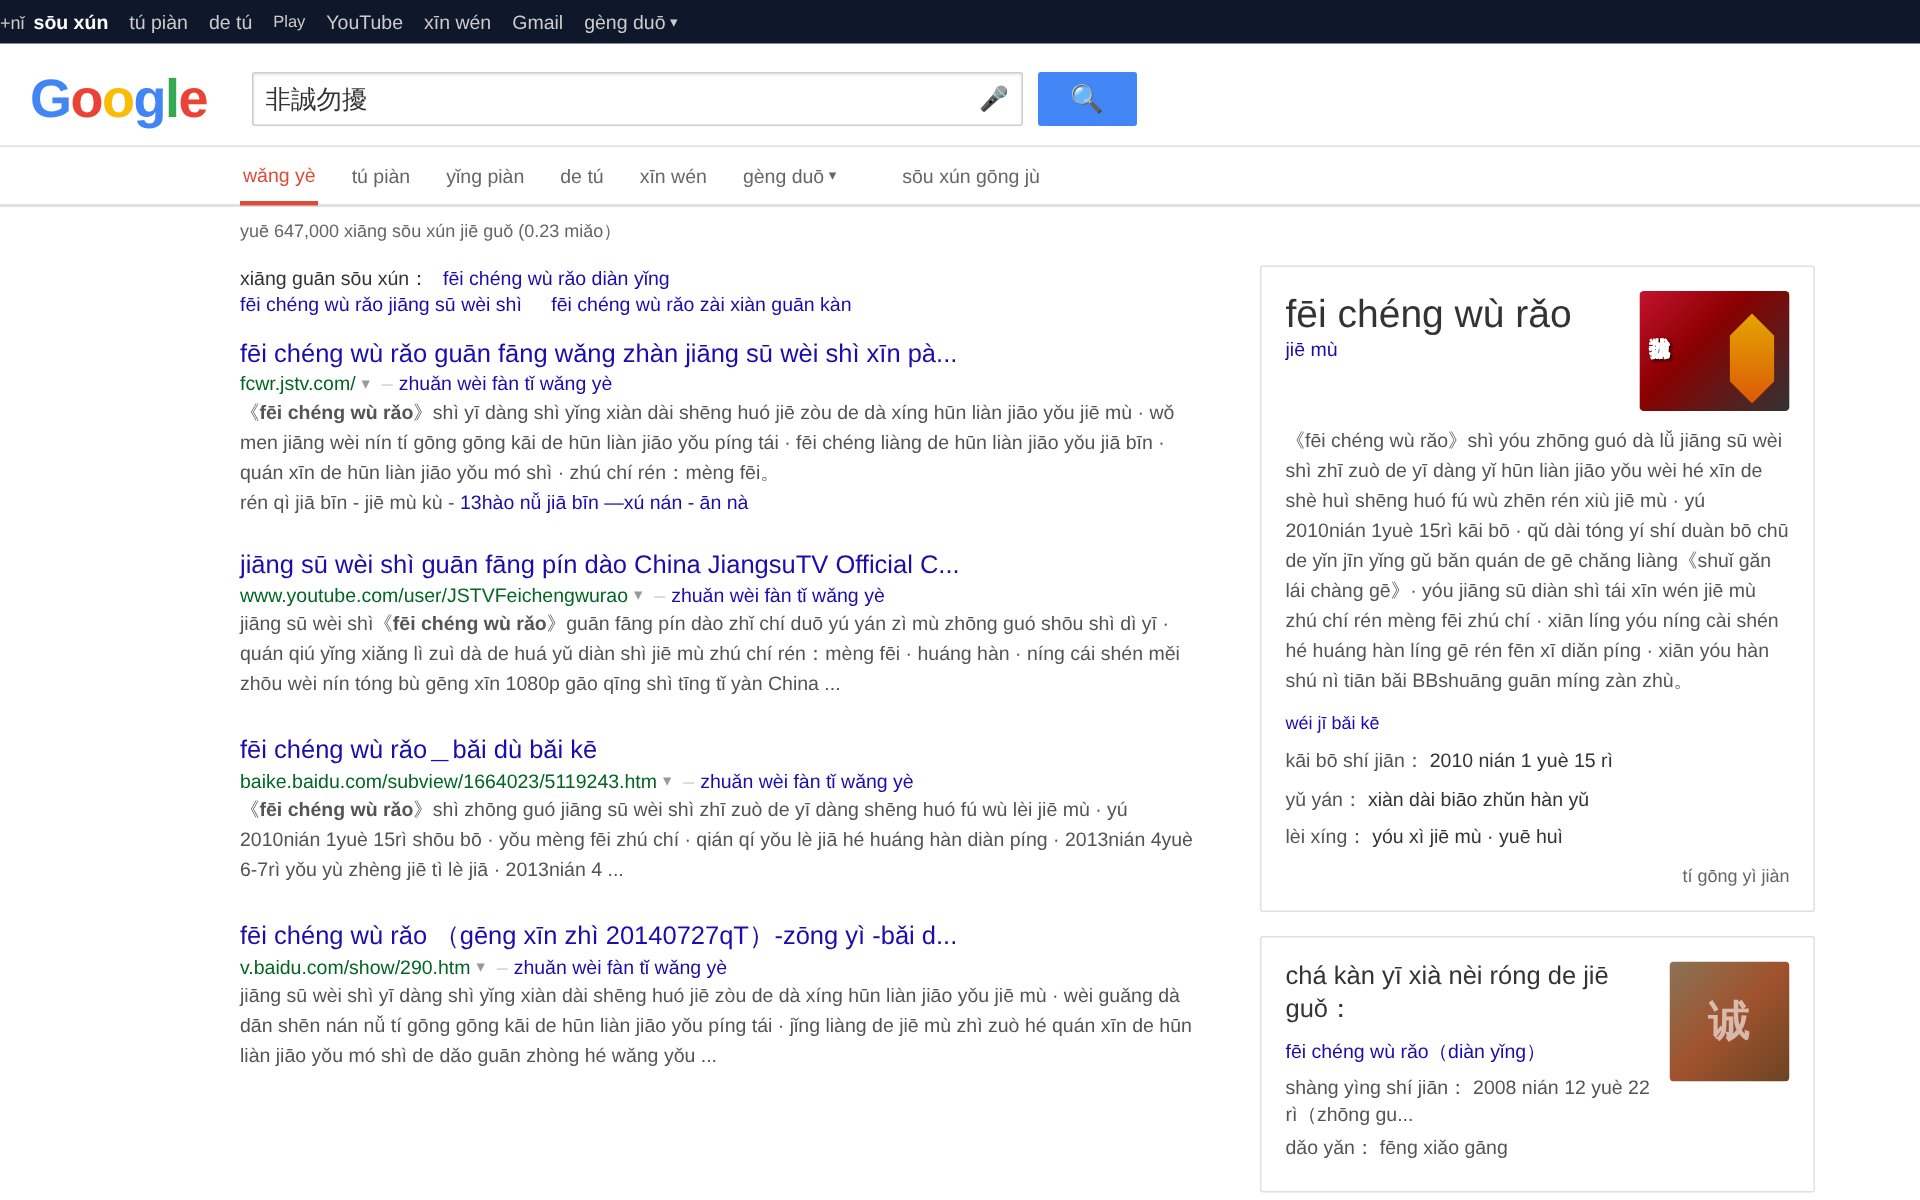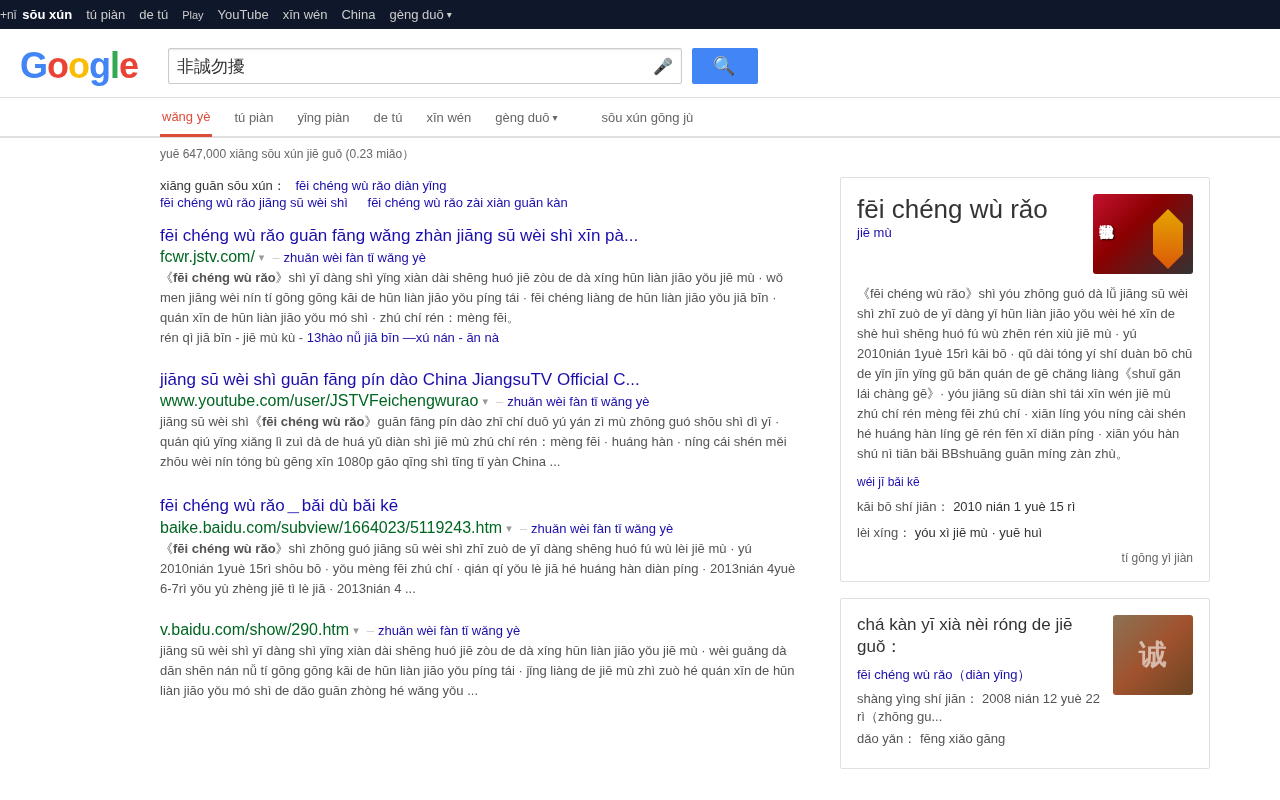--- a/index.html
+++ b/index.html
@@ -173,21 +173,21 @@
       font-size: 17px;
       font-weight: normal;
     }
     .result-url-row {
       display: flex;
       align-items: center;
       margin: 2px 0;
       font-size: 13px;
       color: #006621;
     }
-    .result-url { color: #006621; font-size: 16px; }
+    .result-url { color: #006621; font-size: 13px; }
     .result-url-sep { color: #999; margin: 0 4px; font-size: 11px; }
     .result-sublink {
       color: #1a0dab;
       font-size: 13px;
       text-decoration: none;
       cursor: pointer;
     }
     .result-snippet {
       font-size: 13px;
       color: #545454;
@@ -364,21 +364,21 @@
 <body>
 
 <div id="topbar">
   <span style="color:#ccc;margin-right:6px;font-size:12px;">+nǐ</span>
   <span style="color:#fff;font-weight:bold;margin-right:14px;cursor:pointer;">sōu xún</span>
   <a href="#" style="color:#ccc;text-decoration:none;margin-right:14px;font-size:13px;">tú piàn</a>
   <a href="#" style="color:#ccc;text-decoration:none;margin-right:14px;font-size:13px;">de tú</a>
   <a href="#" style="color:#ccc;text-decoration:none;margin-right:14px;font-size:11px;">Play</a>
   <a href="#" style="color:#ccc;text-decoration:none;margin-right:14px;font-size:13px;">YouTube</a>
   <a href="#" style="color:#ccc;text-decoration:none;margin-right:14px;font-size:13px;">xīn wén</a>
-  <a href="#" style="color:#ccc;text-decoration:none;margin-right:14px;font-size:13px;">China</a>
+  <a href="#" style="color:#ccc;text-decoration:none;margin-right:14px;font-size:13px;">Gmail</a>
   <span class="gengduo-btn" style="color:#ccc;cursor:pointer;font-size:13px;">
     <span>gèng duō</span>
     <span style="margin-left:3px;font-size:10px;">▾</span>
   </span>
 </div>
 
 <div id="header">
   <div id="logo">
     <span class="logo-G">G</span><span class="logo-o1">o</span><span class="logo-o2">o</span><span class="logo-g">g</span><span class="logo-l">l</span><span class="logo-e">e</span>
   </div>
@@ -463,20 +463,23 @@
         <span class="result-url-sep"> ▾</span>
         <span style="color:#ccc;margin:0 4px;">–</span>
         <a class="result-sublink" href="#">zhuǎn wèi fàn tǐ wǎng yè</a>
       </div>
       <div class="result-snippet">
         《<span class="highlight">fēi chéng wù rǎo</span>》shì zhōng guó jiāng sū wèi shì zhī zuò de yī dàng shēng huó fú wù lèi jiē mù · yú 2010nián 1yuè 15rì shōu bō · yǒu mèng fēi zhú chí · qián qí yǒu lè jiā hé huáng hàn diàn píng · 2013nián 4yuè 6-7rì yǒu yù zhèng jiē tì lè jiā · 2013nián 4 ...
       </div>
     </div>
 
     <div class="result">
+      <div class="result-title">
+        <a href="#">fēi chéng wù rǎo （gēng xīn zhì 20140727qT）-zōng yì -bǎi d...</a>
+      </div>
       <div class="result-url-row">
         <span class="result-url">v.baidu.com/show/290.htm</span>
         <span class="result-url-sep"> ▾</span>
         <span style="color:#ccc;margin:0 4px;">–</span>
         <a class="result-sublink" href="#">zhuǎn wèi fàn tǐ wǎng yè</a>
       </div>
       <div class="result-snippet">
         jiāng sū wèi shì yī dàng shì yǐng xiàn dài shēng huó jiē zòu de dà xíng hūn liàn jiāo yǒu jiē mù · wèi guǎng dà dān shēn nán nǚ tí gōng gōng kāi de hūn liàn jiāo yǒu píng tái · jǐng liàng de jiē mù zhì zuò hé quán xīn de hūn liàn jiāo yǒu mó shì de dǎo guān zhòng hé wǎng yǒu ...
       </div>
     </div>
@@ -496,20 +499,24 @@
         </div>
       </div>
       <div class="kp-description">《fēi chéng wù rǎo》shì yóu zhōng guó dà lǚ jiāng sū wèi shì zhī zuò de yī dàng yǐ hūn liàn jiāo yǒu wèi hé xīn de shè huì shēng huó fú wù zhēn rén xiù jiē mù · yú 2010nián 1yuè 15rì kāi bō · qǔ dài tóng yí shí duàn bō chū de yǐn jīn yǐng gǔ bǎn quán de gē chǎng liàng《shuǐ gǎn lái chàng gē》· yóu jiāng sū diàn shì tái xīn wén jiē mù zhú chí rén mèng fēi zhú chí · xiān líng yóu níng cài shén hé huáng hàn líng gē rén fēn xī diǎn píng · xiān yóu hàn shú nì tiān bǎi BBshuāng guān míng zàn zhù。</div>
       <a class="kp-more-link" href="#">wéi jī bǎi kē</a>
       <div style="margin-top:8px;">
         <div class="kp-field">
           <span class="kp-field-label">kāi bō shí jiān：</span>
           <span class="kp-field-value">2010 nián 1 yuè 15 rì</span>
         </div>
         <div class="kp-field">
+          <span class="kp-field-label">yǔ yán：</span>
+          <span class="kp-field-value">xiàn dài biāo zhǔn hàn yǔ</span>
+        </div>
+        <div class="kp-field">
           <span class="kp-field-label">lèi xíng：</span>
           <span class="kp-field-value">yóu xì jiē mù · yuē huì</span>
         </div>
       </div>
       <div class="kp-feedback">
         <a href="#">tí gōng yì jiàn</a>
       </div>
     </div>
 
     <div class="knowledge-panel">

